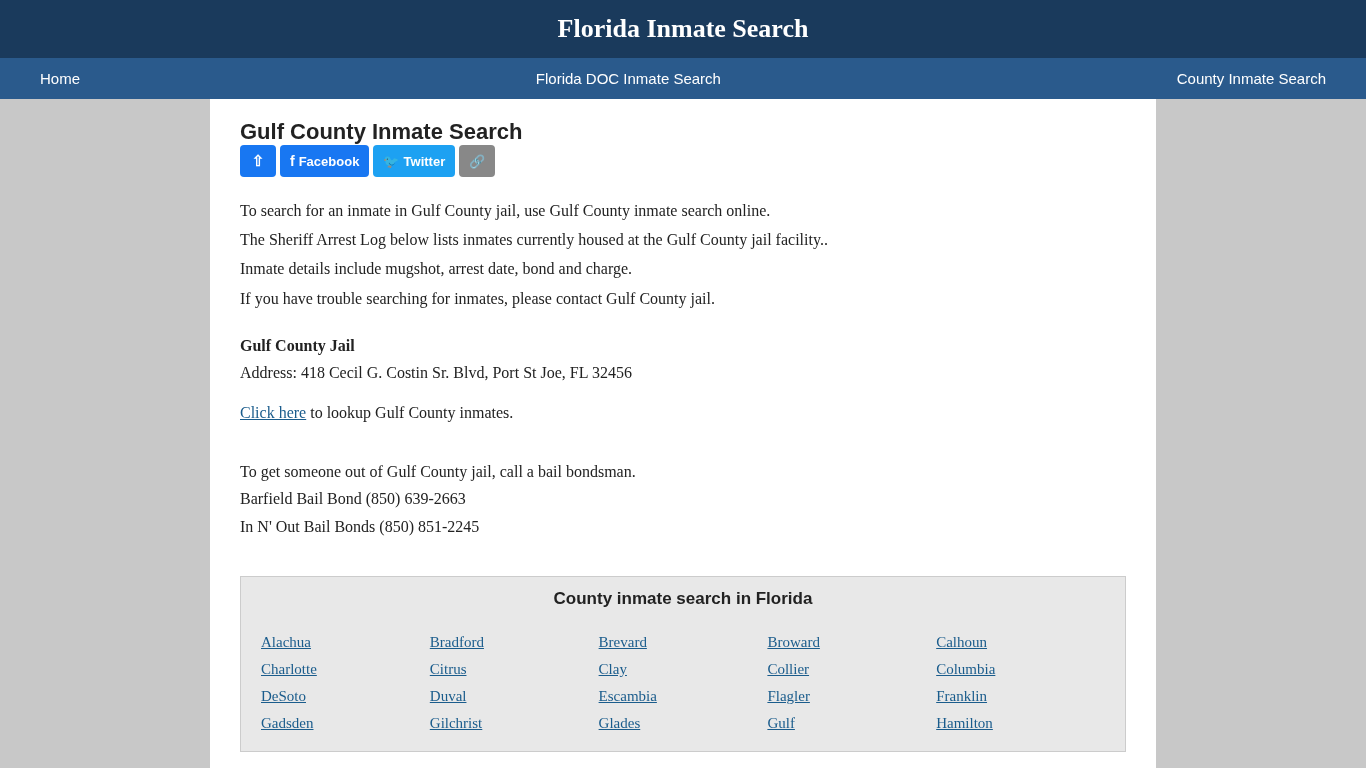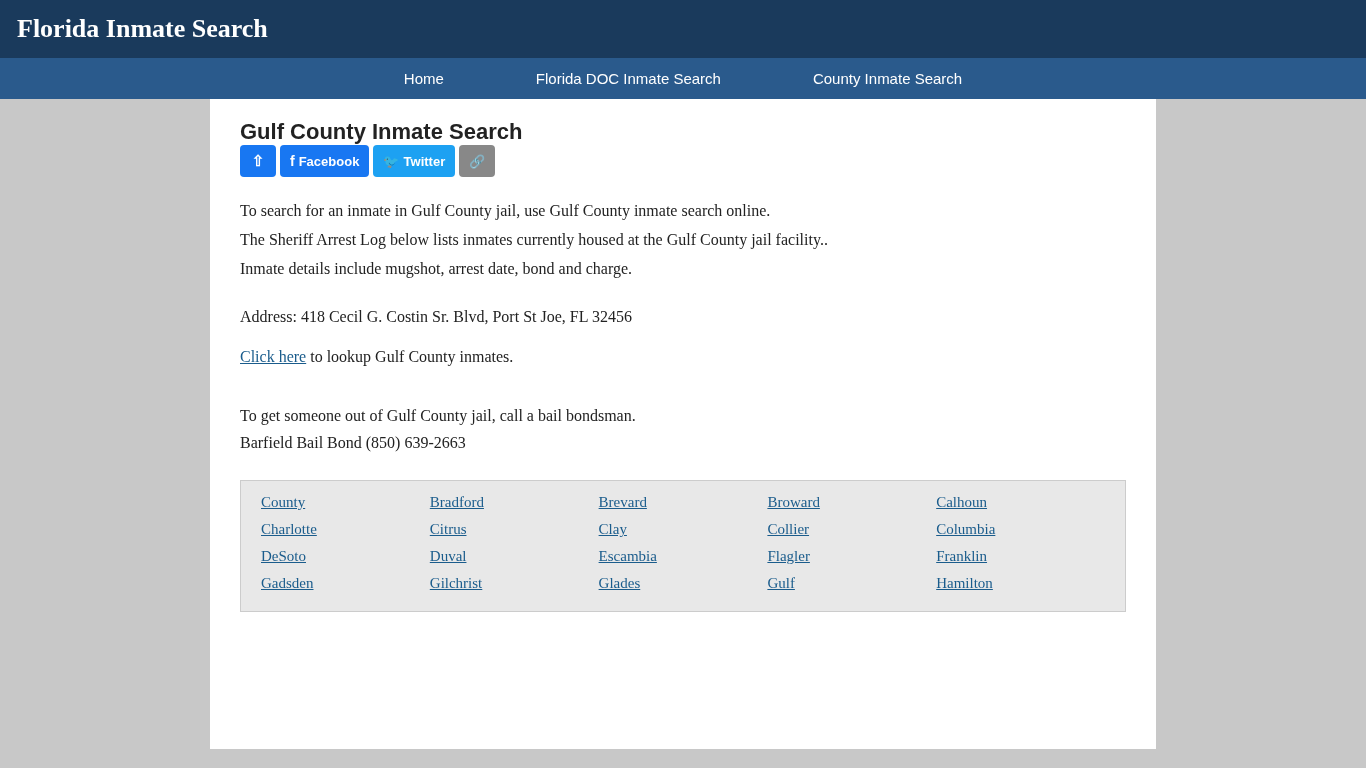--- a/index.html
+++ b/index.html
@@ -9,33 +9,34 @@
       background-color: #c8c8c8;
       color: #222;
     }
     #app {
       max-width: 1366px;
       margin: 0 auto;
     }
     
     .site-header {
       background-color: #1a3a5c;
+      text-align: center;
       padding: 14px 17px;
     }
     .site-header h1 {
       color: #ffffff;
       font-size: 26px;
       font-weight: bold;
       font-family: Georgia, serif;
     }
     
     .main-nav {
       background-color: #2a5a8c;
       display: flex;
-      justify-content: center;
+      justify-content: space-between;
       gap: 12px;
     }
     .main-nav a {
       color: #ffffff;
       text-decoration: none;
       padding: 12px 40px;
       font-size: 15px;
       font-family: Arial, sans-serif;
       display: inline-block;
     }
@@ -95,21 +96,21 @@
     .lookup-link {
       color: #1a5c8c;
       text-decoration: underline;
       cursor: pointer;
     }
     .lookup-section {
       margin-bottom: 36px;
     }
     
     .bail-info {
-      margin-bottom: 24px;
+      margin-bottom: 36px;
       line-height: 1.7;
     }
     
     .county-section {
       background-color: #e8e8e8;
       border: 1px solid #ccc;
       padding: 0;
     }
     .county-section-header {
       text-align: center;
@@ -166,38 +167,42 @@
       </button>
       <button class="social-btn btn-link">
         <span>🔗</span>
       </button>
     </div>
 
     <div class="description">
       <p>To search for an inmate in Gulf County jail, use Gulf County inmate search online.</p>
       <p>The Sheriff Arrest Log below lists inmates currently housed at the Gulf County jail facility..</p>
       <p>Inmate details include mugshot, arrest date, bond and charge.</p>
+      <p>If you have trouble searching for inmates, please contact Gulf County jail.</p>
     </div>
 
     <div class="jail-info">
+      <p class="jail-title">Gulf County Jail</p>
       <p>Address: 418 Cecil G. Costin Sr. Blvd, Port St Joe, FL 32456</p>
     </div>
 
     <div class="lookup-section">
       <a href="#" class="lookup-link">Click here</a><span> to lookup Gulf County inmates.</span>
     </div>
 
     <div class="bail-info">
       <p>To get someone out of Gulf County jail, call a bail bondsman.</p>
       <p>Barfield Bail Bond (850) 639-2663</p>
+      <p>In N' Out Bail Bonds (850) 851-2245</p>
     </div>
 
     <div class="county-section">
+      <div class="county-section-header">County inmate search in Florida</div>
       <div class="county-grid" id="county-grid">
-      <a href="#" class="county-link">County</a>
+      <a href="#" class="county-link">Alachua</a>
           <a href="#" class="county-link">Bradford</a>
           <a href="#" class="county-link">Brevard</a>
           <a href="#" class="county-link">Broward</a>
           <a href="#" class="county-link">Calhoun</a>
           <a href="#" class="county-link">Charlotte</a>
           <a href="#" class="county-link">Citrus</a>
           <a href="#" class="county-link">Clay</a>
           <a href="#" class="county-link">Collier</a>
           <a href="#" class="county-link">Columbia</a>
           <a href="#" class="county-link">DeSoto</a>

